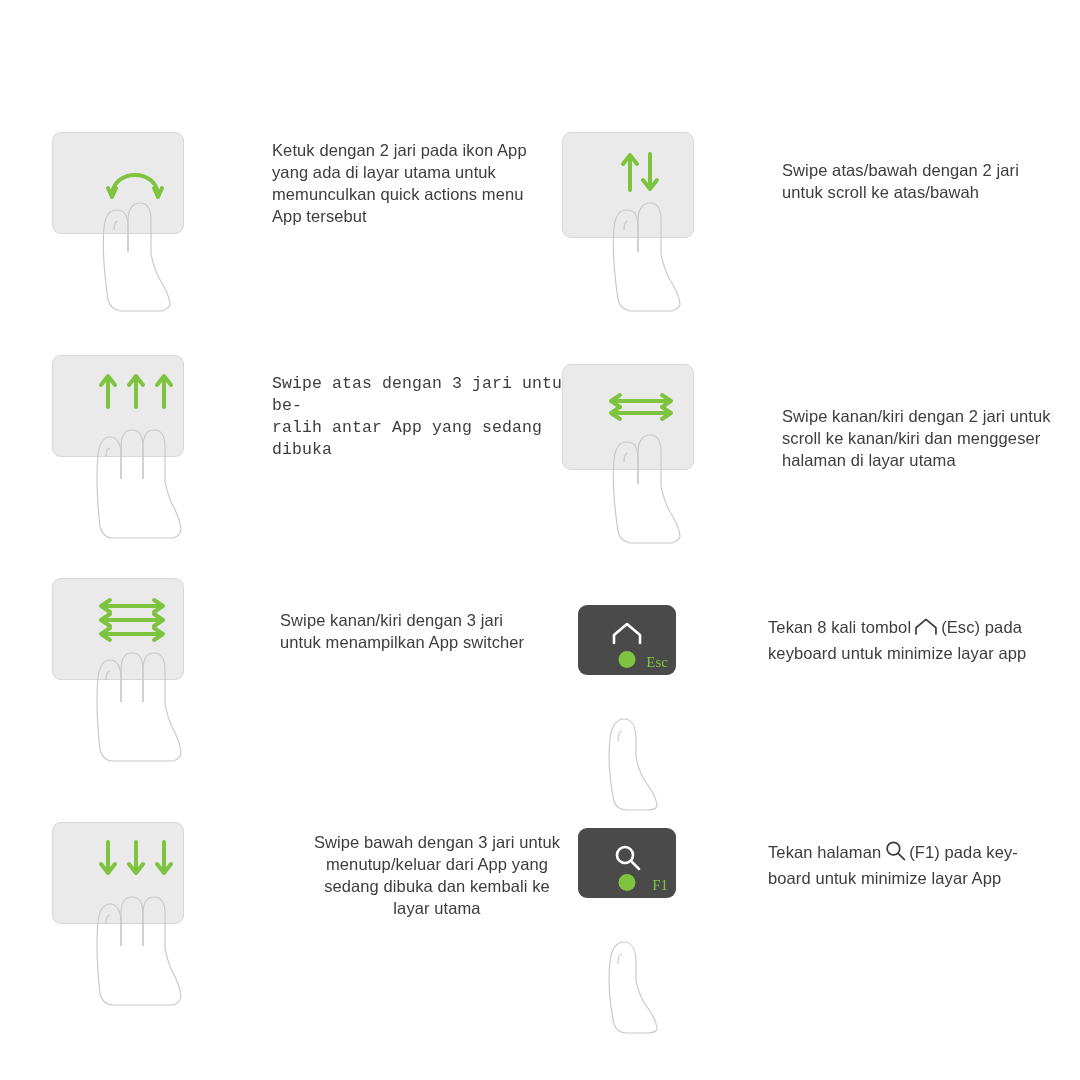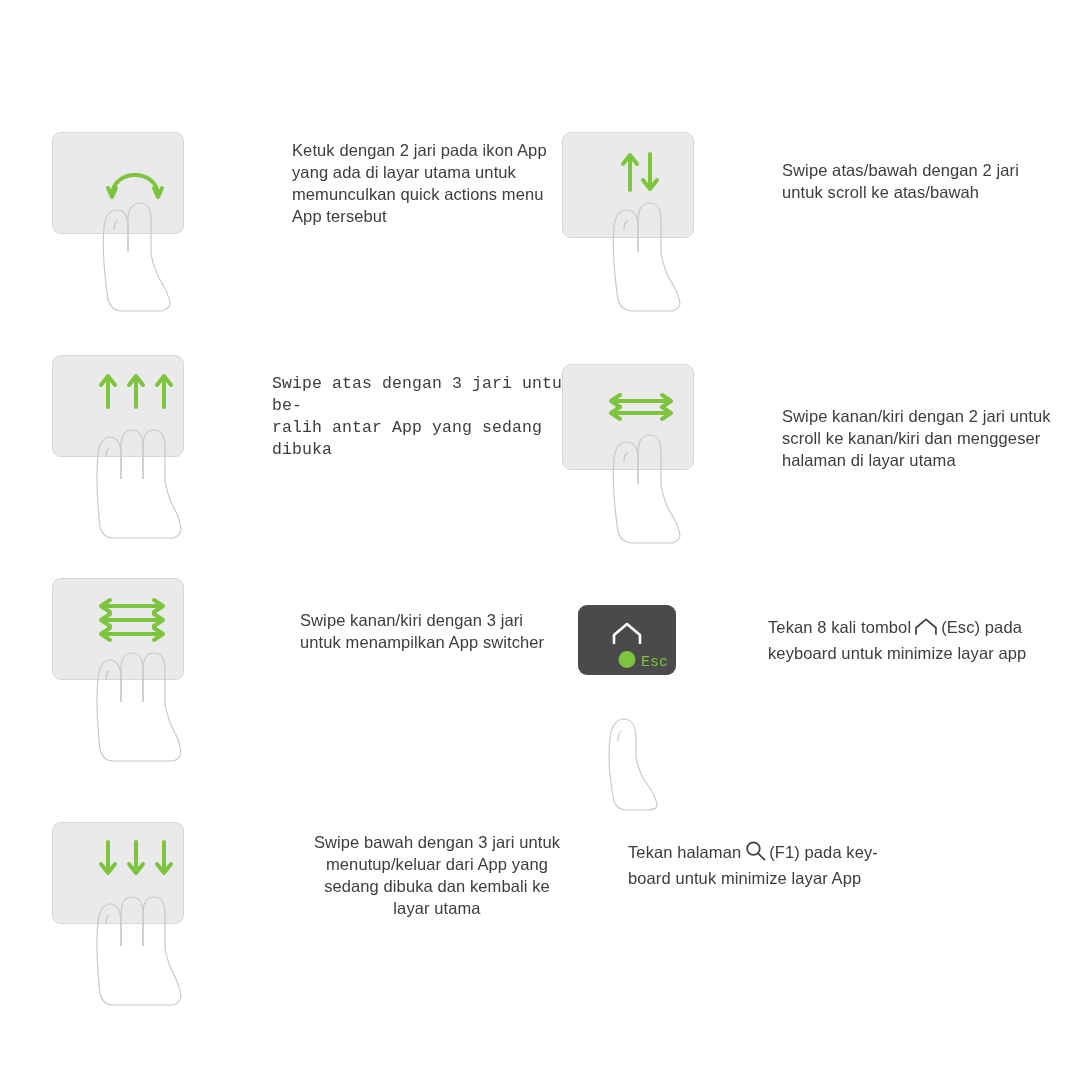--- a/index.html
+++ b/index.html
@@ -61,21 +61,21 @@
     height: 70px;
     background: #4a4a4a;
     border-radius: 9px;
   }
   .keycap .klabel {
     position: absolute;
     right: 8px;
     bottom: 4px;
     color: #7ec43f;
     font-size: 15px;
-    font-family: Liberation Mono, monospace;
+    font-family: Liberation Serif, serif;
   }
   .keycap .kicon {
     position: absolute;
     left: 50%;
     top: 16px;
     transform: translateX(-50%);
   }
   .keycap .kdot {
     position: absolute;
     left: 50%;
@@ -108,21 +108,21 @@
           <path d="M56 168 C58 174 62 178 68 179 L110 179 C115 177 118 175 118 172"></path>
           <path d="M62 98 C62 92 64 89 66 89"></path>
         </g>
       </svg>
       <svg class="arrowsvg" style="left:50px; top:22px;" width="72" height="46" viewBox="0 0 72 46">
         <path d="M10 42 C10 14 56 14 56 42" fill="none" stroke="#7ec43f" stroke-width="4" stroke-linecap="round"></path>
         <path d="M6 34 L10 43 L14 34" fill="none" stroke="#7ec43f" stroke-width="4" stroke-linecap="round" stroke-linejoin="round"></path>
         <path d="M52 34 L56 43 L60 34" fill="none" stroke="#7ec43f" stroke-width="4" stroke-linecap="round" stroke-linejoin="round"></path>
       </svg>
     </div>
-    <div class="caption" style="margin-left:72px; margin-top:8px; width:330px;">Ketuk dengan 2 jari pada ikon App
+    <div class="caption" style="margin-left:52px; margin-top:8px; width:330px;">Ketuk dengan 2 jari pada ikon App
 yang ada di layar utama untuk
 memunculkan quick actions menu
 App tersebut</div>
   </div>
 
   <div class="item" style="left:52px; top:355px;font-family:Liberation Mono, monospace;">
     <div class="glyph" style="width:168px; height:185px;">
       <div class="pad"></div>
       <svg class="handsvg" width="168" height="185" viewBox="0 0 168 185">
         <g fill="none" stroke="#c9c9c9" stroke-width="1.2">
@@ -170,21 +170,21 @@
             <path d="M62 4 L71 10 L62 16"></path>
           <path d="M10 24 L70 24"></path>
             <path d="M18 18 L9 24 L18 30"></path>
             <path d="M62 18 L71 24 L62 30"></path>
           <path d="M10 38 L70 38"></path>
             <path d="M18 32 L9 38 L18 44"></path>
             <path d="M62 32 L71 38 L62 44"></path>
         </g>
       </svg>
     </div>
-    <div class="caption" style="margin-left:80px; margin-top:32px; width:330px;">Swipe kanan/kiri dengan 3 jari
+    <div class="caption" style="margin-left:60px; margin-top:32px; width:330px;">Swipe kanan/kiri dengan 3 jari
 untuk menampilkan App switcher</div>
   </div>
 
   <div class="item" style="left:52px; top:822px;">
     <div class="glyph" style="width:168px; height:185px;">
       <div class="pad"></div>
       <svg class="handsvg" width="168" height="185" viewBox="0 0 168 185">
         <g fill="none" stroke="#c9c9c9" stroke-width="1.2">
           <path d="M48 172 C45 144 44 120 46 100 C47 88 52 82 58 82 C65 82 69 89 69 100 L69 124"></path>
           <path d="M69 124 L69 92 C69 81 73 75 80 75 C87 75 91 81 91 92 L91 124"></path>
@@ -282,20 +282,38 @@
         </g>
       </svg>
     </div>
     <div class="caption" style="margin-left:50px; margin-top:12px; width:330px;"><span>Tekan 8 kali tombol</span><span class="inline-icon"><svg width="26" height="20" viewBox="0 0 34 26">
             <path d="M4 22 L4 14 L17 3 L30 14 L30 22" fill="none" stroke="#3d3d3d" stroke-width="2.2" stroke-linecap="round" stroke-linejoin="round"></path>
           </svg></span><span>(Esc) pada
 keyboard untuk minimize layar app</span></div>
   </div>
 
   <div class="item" style="left:578px; top:828px;">
+    <div class="glyph" style="width:140px; height:200px;">
+      <div class="keycap">
+        <svg class="kicon" width="30" height="28" viewBox="0 0 30 28">
+          <circle cx="13" cy="11" r="8" fill="none" stroke="#ffffff" stroke-width="2.6"></circle>
+          <path d="M19 17 L27 25" stroke="#ffffff" stroke-width="2.6" stroke-linecap="round"></path>
+        </svg>
+        <div class="kdot"></div>
+        <div class="klabel">F1</div>
+      </div>
+      <svg class="handsvg" style="top:56px;" width="140" height="150" viewBox="0 0 140 150">
+        <g fill="none" stroke="#c9c9c9" stroke-width="1.2">
+          <path d="M36 140 C31 116 30 96 32 78 C33 66 38 58 46 58 C54 58 58 66 58 78 L58 96"></path>
+          <path d="M58 96 C60 106 63 114 67 120 C74 130 78 136 79 144"></path>
+          <path d="M36 140 C38 147 43 149 49 149 L71 149 C76 148 79 148 79 144"></path>
+          <path d="M40 80 C40 73 42 70 44 70"></path>
+        </g>
+      </svg>
+    </div>
     <div class="caption" style="margin-left:50px; margin-top:12px; width:330px;"><span>Tekan halaman</span><span class="inline-icon"><svg width="24" height="22" viewBox="0 0 30 28">
             <circle cx="13" cy="11" r="8" fill="none" stroke="#3d3d3d" stroke-width="2.2"></circle>
             <path d="M19 17 L27 25" stroke="#3d3d3d" stroke-width="2.2" stroke-linecap="round"></path>
           </svg></span><span>(F1) pada key-
 board untuk minimize layar App</span></div>
   </div>
 
 </div>
 
 </body></html>

